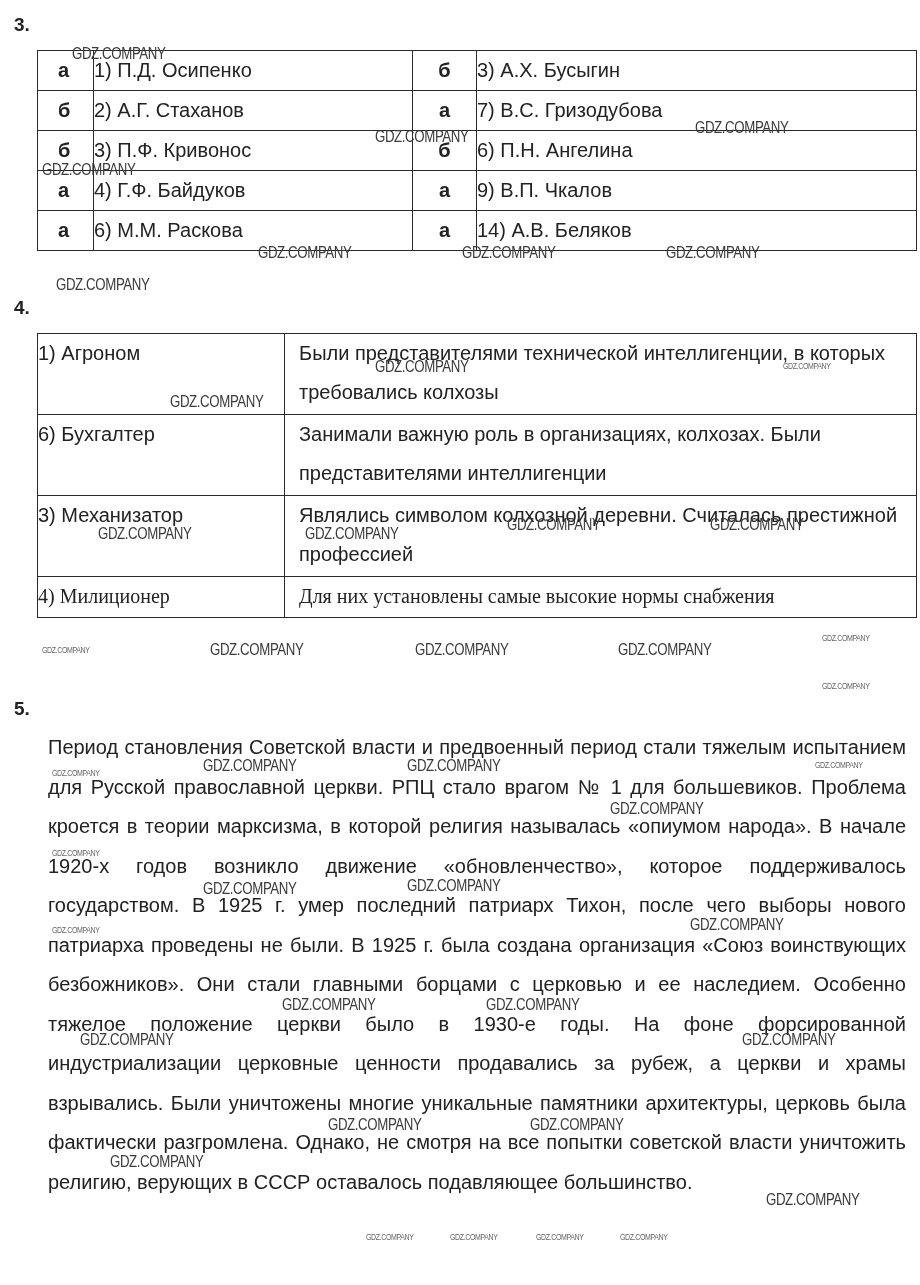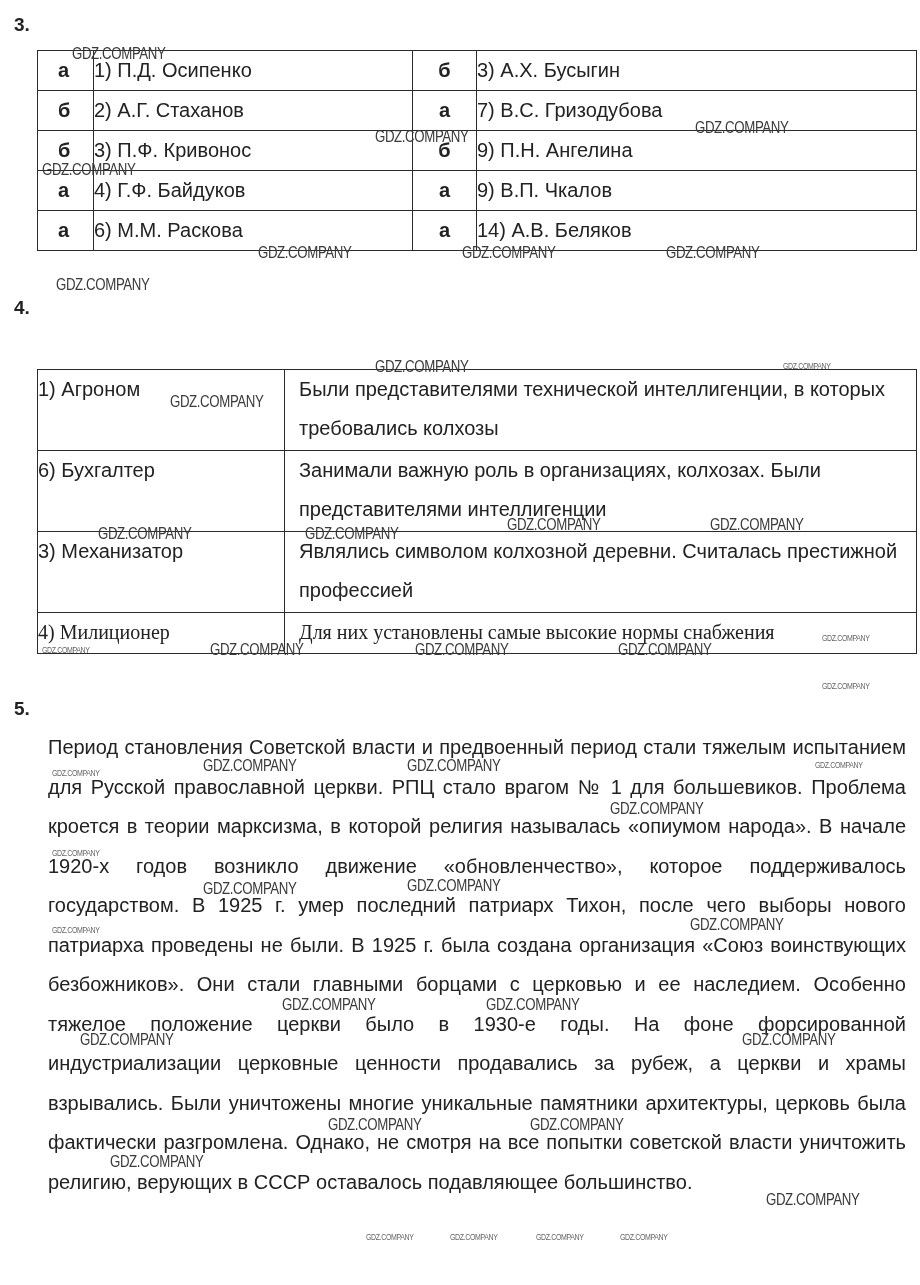--- a/index.html
+++ b/index.html
@@ -6,21 +6,21 @@
   body { width: 920px; height: 1285px; position: relative; overflow: hidden;
          font-family: "Liberation Sans", sans-serif; color: #1e1e1e; }
   .num { position: absolute; left: 14px; font-size: 19px; font-weight: bold; color: #222; }
   table { position: absolute; border-collapse: collapse; }
   td { border: 1.3px solid #2a2a2a; font-size: 20px; text-align: left; padding: 0; color: #222; }
   #t3 { left: 37px; top: 50px; width: 880px; }
   #t3 td { height: 39px; vertical-align: middle; }
   #t3 td.ans { width: 56px; font-weight: bold; text-align: left; padding-left: 20px; box-sizing: border-box; }
   #t3 td.ans2 { width: 64px; text-align: center; padding-left: 0; }
   #t3 td.nm { width: 318px; }
-  #t4 { left: 37px; top: 333px; width: 880px; margin-top: 36px; }
+  #t4 { left: 37px; top: 333px; width: 880px; }
   #t4 td { vertical-align: top; line-height: 39px; padding-top: 0; }
   #t4 td.role { width: 246px; }
   #t4 tr.r1 td, #t4 tr.r2 td, #t4 tr.r3 td { height: 80px; }
   #t4 tr.r4 td, #t4 tr.r5 td { height: 40px; font-family: Liberation Serif, serif; }
   #para { position: absolute; left: 48px; top: 728px; width: 858px; font-size: 20px;
           line-height: 39.5px; text-align: justify; color: #222; margin: 0; }
   .wm { position: absolute; font-family: "Liberation Sans", sans-serif; font-size: 17px;
         color: #3a3a3a; letter-spacing: -0.5px; transform: scaleX(0.78); transform-origin: left top;
         white-space: nowrap; pointer-events: none; }
   .wm.s { font-size: 9px; color: #666; }
@@ -41,21 +41,21 @@
       <tr>
         <td class="ans">б</td>
         <td class="nm">2) А.Г. Стаханов</td>
         <td class="ans ans2">а</td>
         <td class="nm2">7) В.С. Гризодубова</td>
       </tr>
       <tr>
         <td class="ans">б</td>
         <td class="nm">3) П.Ф. Кривонос</td>
         <td class="ans ans2">б</td>
-        <td class="nm2">9) П.Н. Ангелина</td>
+        <td class="nm2">6) П.Н. Ангелина</td>
       </tr>
       <tr>
         <td class="ans">а</td>
         <td class="nm">4) Г.Ф. Байдуков</td>
         <td class="ans ans2">а</td>
         <td class="nm2">9) В.П. Чкалов</td>
       </tr>
       <tr>
         <td class="ans">а</td>
         <td class="nm">6) М.М. Раскова</td>

